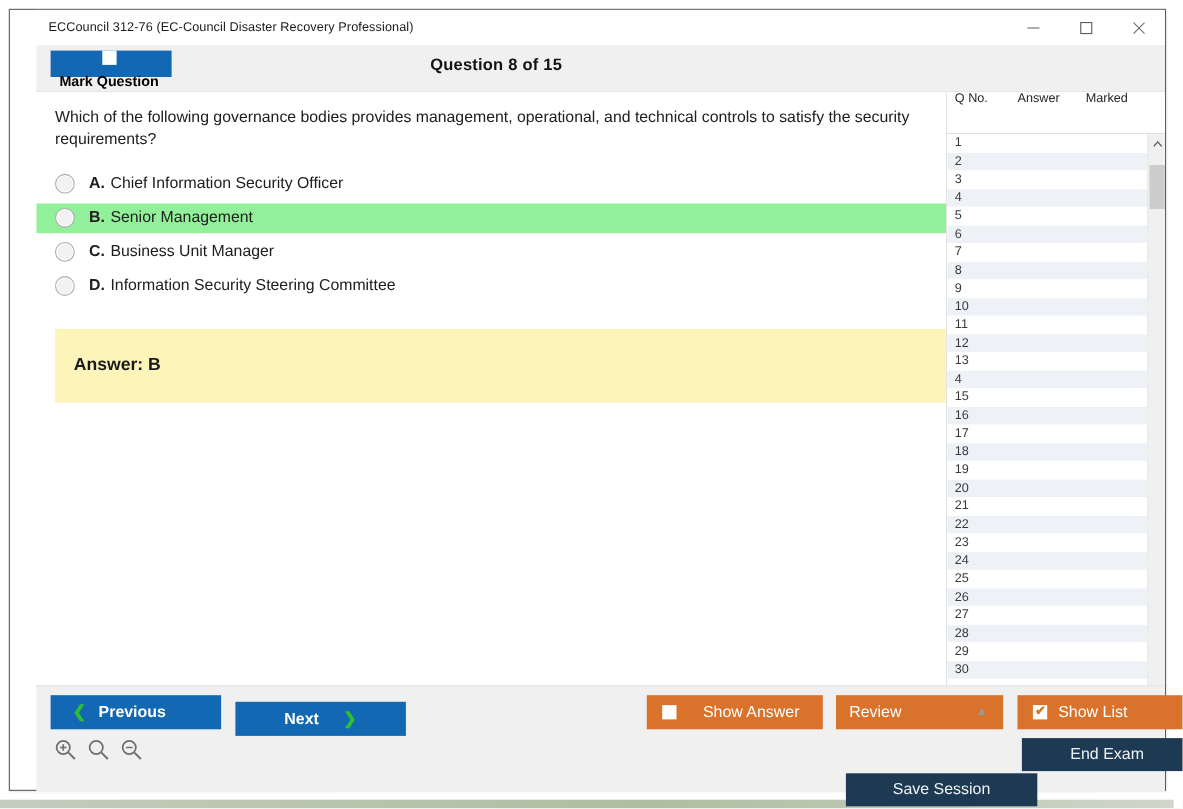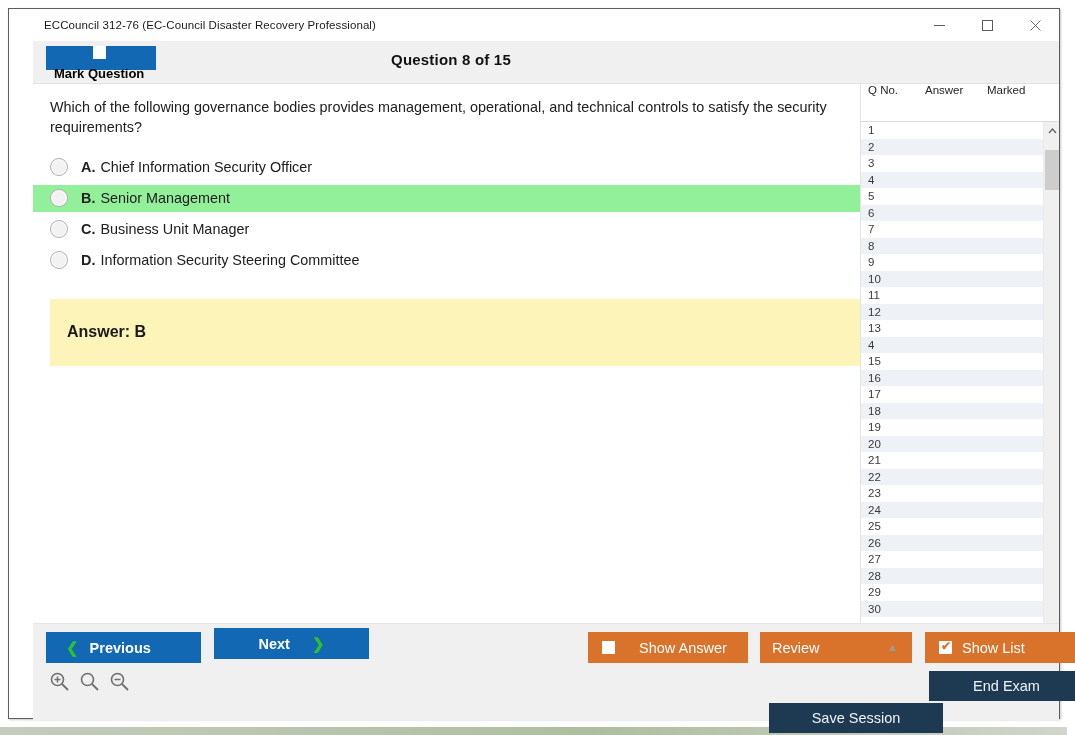--- a/index.html
+++ b/index.html
@@ -260,21 +260,21 @@
     font-size: 14.5px;
     user-select: none;
   }
   .btn-nav {
     background: #1268b3;
     color: #ffffff;
     height: 31px;
     font-weight: bold;
   }
   .btn-prev { left: 13px; top: 8px; width: 155px; padding-left: 20px; gap: 11px; }
-  .btn-next { left: 181px; top: 4px; width: 155px; justify-content: center; gap: 22px; }
+  .btn-next { left: 181px; top: 14px; width: 155px; justify-content: center; gap: 22px; }
   .chev { color: #2fc02f; font-size: 15px; font-weight: bold; line-height: 1; }
 
   .btn-orange {
     background: #d9722a;
     color: #ffffff;
     height: 31px;
   }
   .btn-showanswer { left: 555px; top: 8px; width: 160px; padding-left: 14px; gap: 24px; }
   .btn-review     { left: 727px; top: 8px; width: 152px; padding-left: 12px; justify-content: space-between; padding-right: 14px; }
   .btn-showlist   { left: 892px; top: 8px; width: 157px; padding-left: 14px; gap: 10px; }

